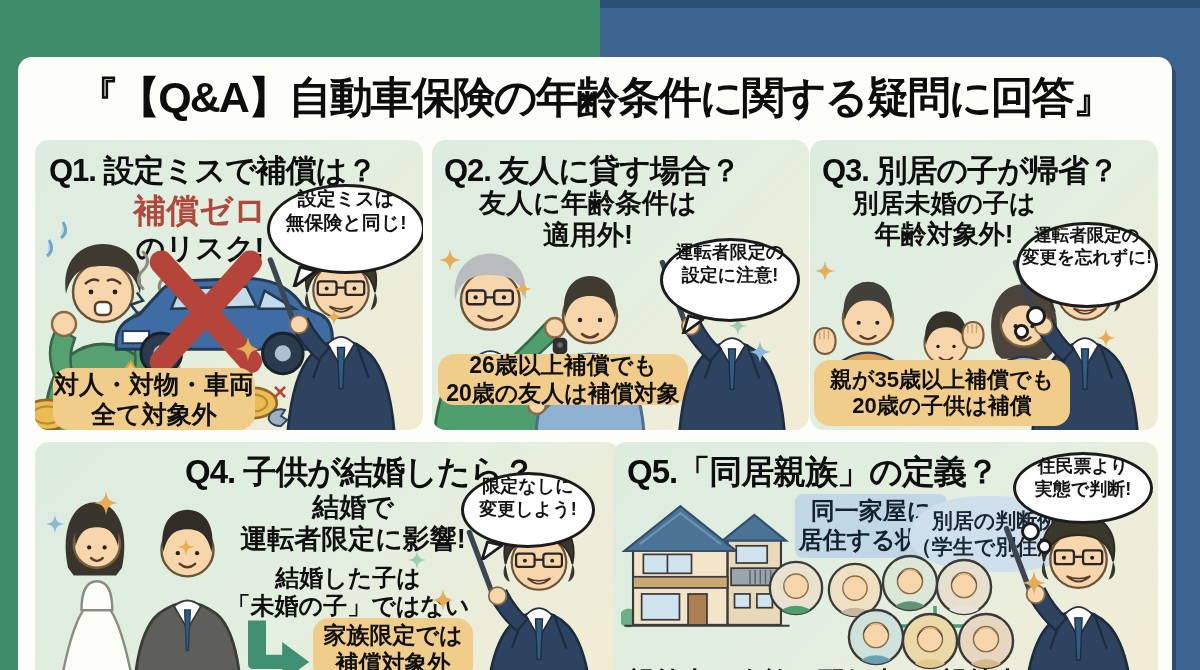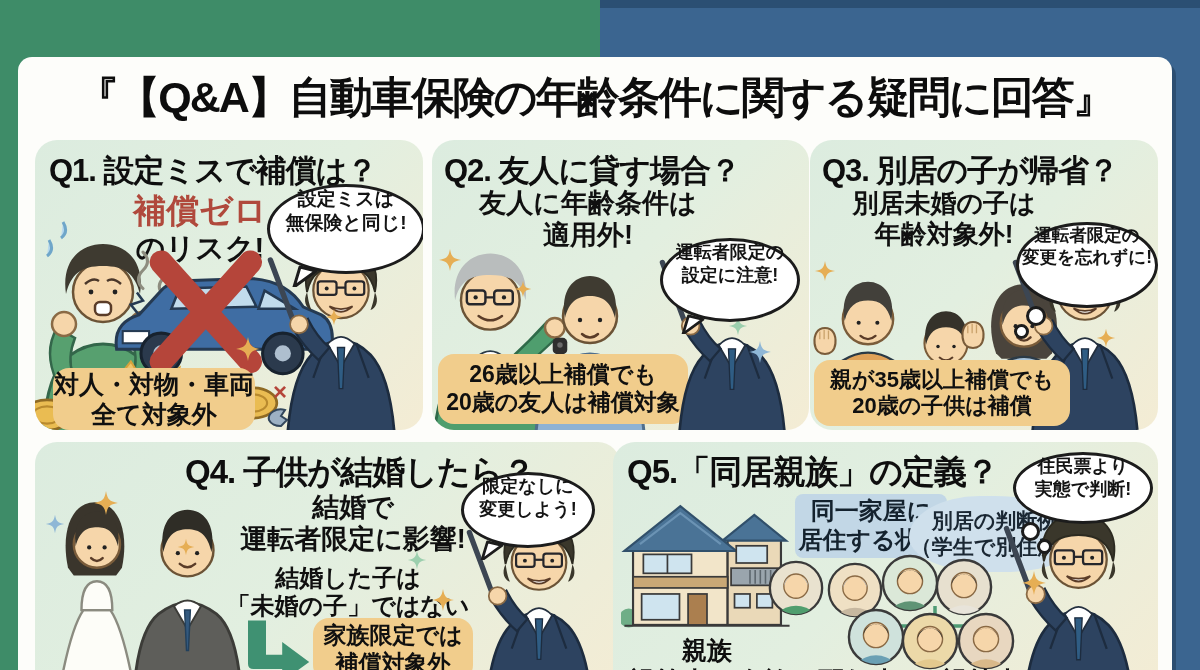--- a/index.html
+++ b/index.html
@@ -15,21 +15,21 @@
     position:absolute;left:18px;top:13px;width:1154px;height:643px;
     background:#fdfdfa;border-radius:14px;
     box-shadow:4px 5px 0 rgba(18,38,58,.35);
     margin-top:44px;
   }
   .main-title{
     position:absolute;left:0;top:12px;width:100%;text-align:center;
     font-size:43px;font-weight:900;letter-spacing:-2px;color:#0d0d0d;
   }
   .panel{
-    position:absolute;border-radius:22px;overflow:hidden;
+    position:absolute;border-radius:14px;overflow:hidden;
     background:linear-gradient(135deg,#dcecdf 0%,#e2efe0 48%,#f4ecd4 100%);
   }
   #panel-q1{left:17px;top:83px;width:388px;height:290px;}
   #panel-q2{left:414px;top:83px;width:369px;height:290px;padding-left:8px;}
   #panel-q3{left:792px;top:83px;width:348px;height:290px;}
   #panel-q4{left:17px;top:385px;width:585px;height:254px;}
   #panel-q5{left:595px;top:385px;width:545px;height:254px;}
   .p-abs{position:absolute;}
   .heading{font-weight:900;font-size:31px;letter-spacing:-1px;color:#0e0e0e;white-space:nowrap;}
   .subtext{font-weight:900;text-align:center;line-height:1.18;color:#101010;}
@@ -254,21 +254,21 @@
       <path d="M48,100 L62,128 L76,100 Z" fill="#fff" stroke="#4f6e8c" stroke-width="2"></path>
       <path d="M30,118 Q14,130 6,140 L16,152 Q28,140 42,132 Z" fill="#8fb2d3" stroke="#4f6e8c" stroke-width="2.5"></path>
       <circle cx="9" cy="147" r="9" fill="#f6d6aa" stroke="#8a6a45" stroke-width="2.5"></circle>
       <circle cx="62" cy="58" r="27" fill="#f6d6aa" stroke="#6b5336" stroke-width="2.5"></circle>
       <path d="M37,60 C32,32 46,18 62,18 C78,18 92,32 87,60 C83,44 75,38 62,38 C49,38 41,44 37,60 Z" fill="#3f3b31"></path>
       <circle cx="52" cy="62" r="2.2" fill="#222"></circle>
         <circle cx="72" cy="62" r="2.2" fill="#222"></circle>
       <path d="M54,76 Q62,83 70,76" fill="none" stroke="#5a3c28" stroke-width="2.5" stroke-linecap="round"></path>
     </svg>
 
-    <div class="p-abs note-box" style="left:6px;top:214px;width:250px;height:70px;font-size:23px;">
+    <div class="p-abs note-box" style="left:6px;top:214px;width:250px;height:51px;font-size:23px;">
       <span>26歳以上補償でも</span>
       <span>20歳の友人は補償対象</span>
     </div>
 
     <svg class="spark sp-o" style="left:6px;top:108px;" width="24" height="24">
         <use href="#spark"></use>
       </svg>
     <svg class="spark sp-o" style="left:82px;top:140px;" width="18" height="18">
         <use href="#spark"></use>
       </svg>
@@ -412,21 +412,20 @@
       <line x1="54" y1="70" x2="54" y2="92" stroke="#3a3a3a" stroke-width="2"></line>
       <rect x="134" y="60" width="36" height="20" fill="#cfe4ef" stroke="#3a3a3a" stroke-width="2"></rect>
       <rect x="128" y="86" width="54" height="20" fill="#9aa5ad" stroke="#3a3a3a" stroke-width="2"></rect>
       <path d="M150,88 L150,104 M156,88 L156,104 M162,88 L162,104 M168,88 L168,104 M174,88 L174,104" stroke="#5c666d" stroke-width="1.8"></path>
       <rect x="24" y="116" width="44" height="30" fill="#cfe4ef" stroke="#3a3a3a" stroke-width="2"></rect>
       <rect x="78" y="116" width="22" height="36" fill="#ab7f4f" stroke="#3a3a3a" stroke-width="2"></rect>
       <rect x="132" y="116" width="18" height="16" fill="#cfe4ef" stroke="#3a3a3a" stroke-width="2"></rect>
       <rect x="158" y="116" width="18" height="16" fill="#cfe4ef" stroke="#3a3a3a" stroke-width="2"></rect>
       <line x1="4" y1="153" x2="196" y2="153" stroke="#3a3a3a" stroke-width="2.5"></line>
     </svg>
-    <div class="p-abs caption" style="left:8px;top:192px;width:172px;font-size:25px;">親族</div>
 
     <div class="p-abs label-box" style="left:182px;top:52px;width:152px;height:64px;font-size:24px;">
       <span>同一家屋に</span>
       <span>居住する状態</span>
     </div>
 
     <div class="p-abs cloud" style="left:296px;top:54px;width:172px;height:76px;font-size:21px;">
       <span>別居の判断例</span>
       <span>（学生で別住所）</span>
     </div>

